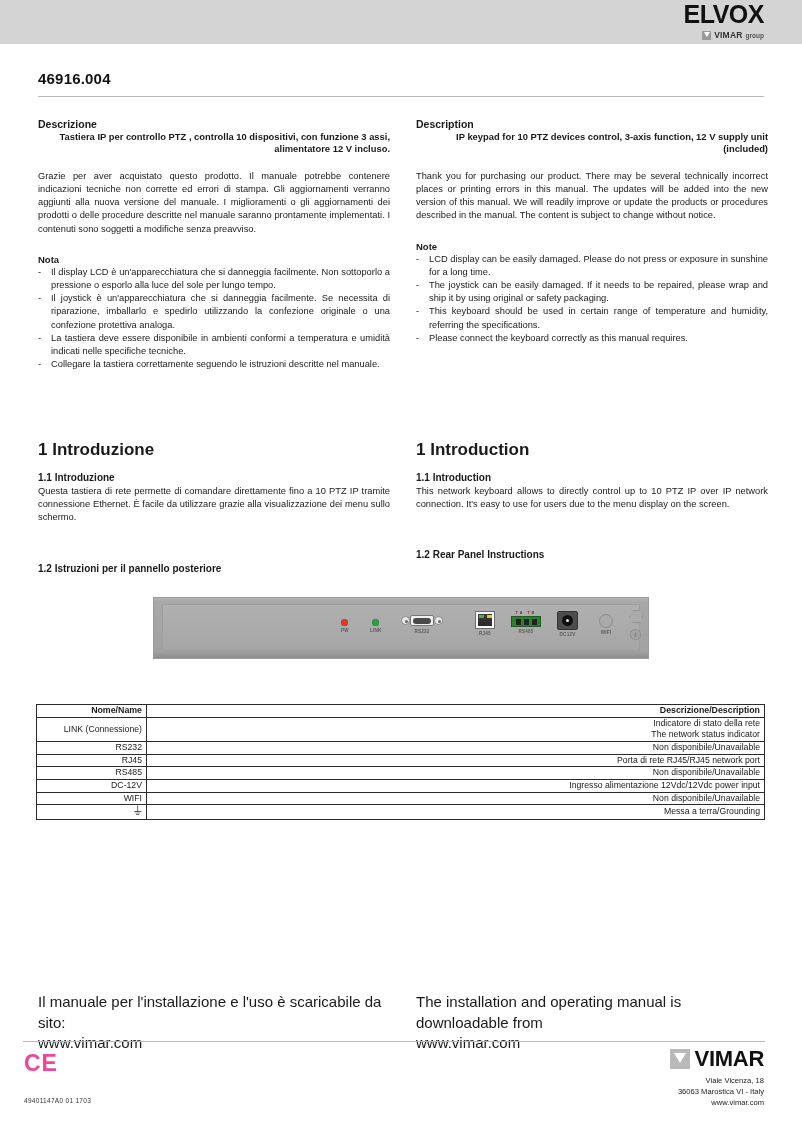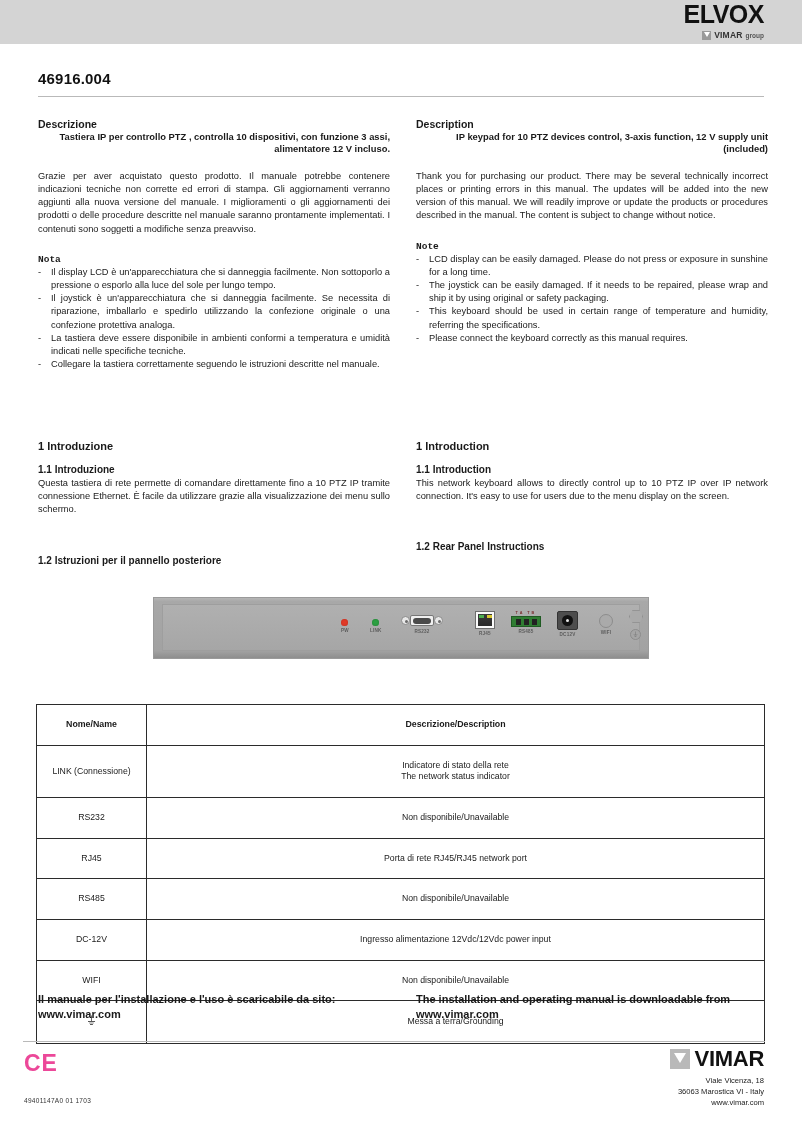--- a/index.html
+++ b/index.html
@@ -58,33 +58,33 @@
   h3.sec-title { font-size:10.5px; font-weight:bold; margin:0 0 1px 0; }
   p.lead {
     font-size:9.4px; font-weight:bold; line-height:1.32;
     margin:0 0 14px 0;
     text-align:right;
   }
   p.body {
     font-size:9.3px; line-height:1.42; margin:0 0 4px 0;
     text-align:justify;
   }
-  h4.note-title { font-size:9.5px; font-weight:bold; margin:18px 0 1px 0;font-family:Liberation Mono, monospace; }
+  h4.note-title { font-size:9.5px; font-weight:bold; margin:18px 0 1px 0; }
   ul.notes { list-style:none; margin:0; padding:0; }
   ul.notes li {
     font-size:9.3px; line-height:1.42; text-align:justify;
     padding-left:13px; position:relative; margin-bottom:0px;
   }
   ul.notes li .dash {
     position:absolute; left:0; top:0;
   }
 
   
   .chapters { position:absolute; left:38px; top:440px; width:730px; }
-  h2.chapter { font-size:11px; font-weight:bold; margin:0 0 12px 0; }
+  h2.chapter { font-size:17px; font-weight:bold; margin:0 0 12px 0; }
   h3.subchapter { font-size:10px; font-weight:bold; margin:0 0 2px 0; }
   .chapter-body { font-size:9.3px; line-height:1.42; text-align:justify; margin:0; }
   h3.subchapter2 { font-size:10px; font-weight:bold; margin:38px 0 0 0; }
 
   
   .panel-figure {
     position:absolute; left:153px; top:597px;
     width:496px; height:62px;
     background:linear-gradient(180deg,#b5b5b5 0%,#a8a8a8 6%,#a2a2a2 88%,#8e8e8e 100%);
     border:1px solid #9a9a9a;
@@ -175,30 +175,30 @@
   .gnd-circle span{font-size:7px;color:#6a6a6a;line-height:1;}
 
   
   .panel-table {
     position:absolute; left:36px; top:704px; width:729px;
     border-collapse:collapse;
   }
   .panel-table td, .panel-table th {
     border:1px solid #2b2b2b;
     font-size:8.7px; line-height:1.34;
-    padding:14px 4px; vertical-align:middle; text-align:center;
+    padding:0 4px; vertical-align:middle; text-align:right;
   }
   .panel-table th { font-weight:bold; font-size:8.8px; }
   .col-name { width:110px; position:relative; overflow:visible; white-space:nowrap; }
   .col-desc { }
   .gnd-sym { font-size:12px; line-height:1; display:inline-block; }
 
   
   .dl-note { position:absolute; left:38px; top:992px; width:730px; }
-  .dl-col { width:352px; float:left; font-size:11px; font-weight:bold; line-height:1.38; }
+  .dl-col { width:352px; float:left; font-size:15px; font-weight:normal; line-height:1.38; }
   .dl-col.right { margin-left:26px; }
 
   
   .bottom-rule { position:absolute; left:23px; top:1041px; width:742px; border-top:1px solid #b9b9b9; }
   .ce-mark { position:absolute; left:24px; top:1050px; font-size:23px; font-weight:bold; letter-spacing:1px; color:#ec4899; }
   .doc-code { position:absolute; left:24px; top:1097px; font-size:6.5px; color:#333; letter-spacing:0.3px; }
 
   .vimar-foot { position:absolute; right:38px; top:1048px; text-align:right; }
   .vimar-logo-row { display:flex; align-items:center; justify-content:flex-end; gap:5px; }
   .vimar-badge {

